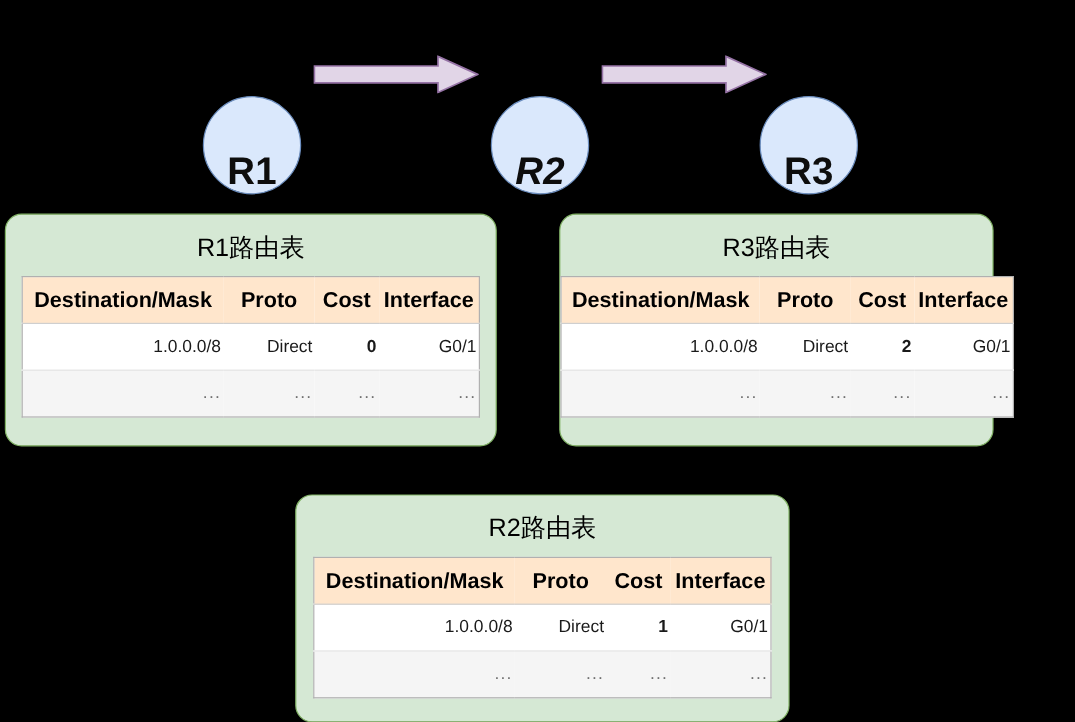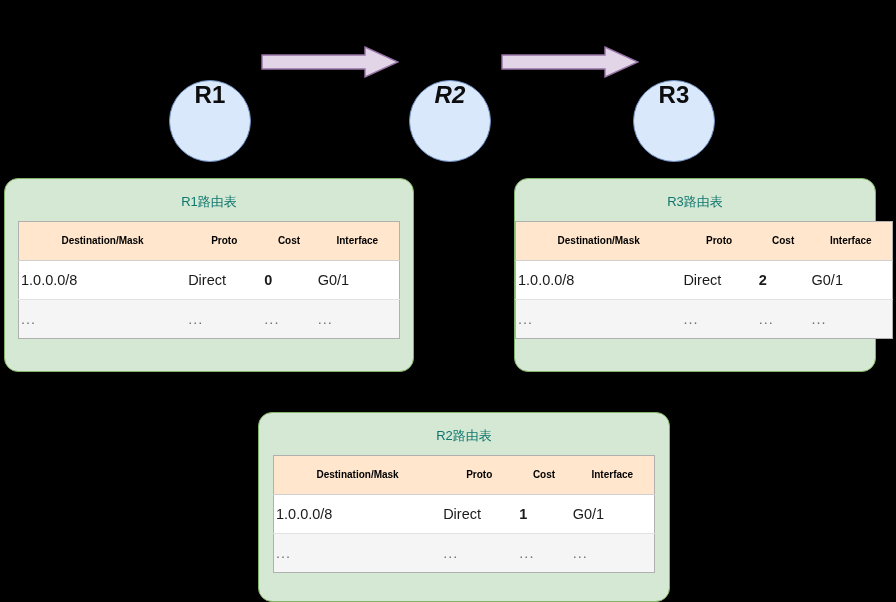--- a/index.html
+++ b/index.html
@@ -24,24 +24,24 @@
   
   .router-node {
     position: absolute;
     width: 82px;
     height: 82px;
     border-radius: 50%;
     background: #dae8fc;
     border: 1.4px solid #6c8ebf;
     box-sizing: border-box;
     display: flex;
-    align-items: flex-start;
+    align-items: flex-end;
     justify-content: center;
     color: #0d0d0d;
-    font-size: 24px;
+    font-size: 32px;
     font-weight: 700;
     letter-spacing: 0.2px;
   }
   #router-r1 { left: 169px; top: 80px; }
   #router-r2 { left: 409px; top: 80px; font-style: italic; }
   #router-r3 { left: 633px; top: 80px; }
 
   
   .flow-arrow {
     position: absolute;
@@ -55,27 +55,27 @@
   
   .table-panel {
     position: absolute;
     background: #d5e8d4;
     border: 1.4px solid #82b366;
     border-radius: 14px;
     box-sizing: border-box;
     padding: 0;
   }
   #panel-r1 { left: 4px;   top: 178px; width: 410px; height: 194px; }
-  #panel-r3 { left: 514px; top: 178px; width: 362px; height: 194px; }
-  #panel-r2 { left: 246px; top: 412px; width: 412px; height: 190px; margin-left: 12px; }
+  #panel-r3 { left: 466px; top: 178px; width: 362px; height: 194px; }
+  #panel-r2 { left: 246px; top: 412px; width: 412px; height: 190px; }
 
   .panel-title {
     text-align: center;
-    font-size: 13px;
-    color: #0f766e;
+    font-size: 21px;
+    color: #000000;
     padding-top: 16px;
     padding-bottom: 11px;
     line-height: 1.15;
     font-weight: 400;
   }
 
   
   .route-table {
     border-collapse: collapse;
     table-layout: fixed;
@@ -83,35 +83,35 @@
     border: 1px solid #b0b0b0;
     margin: 0 auto;
   }
   #panel-r1 .route-table { width: 382px; }
   #panel-r3 .route-table { width: 378px; }
   #panel-r2 .route-table { width: 382px; }
 
   .route-table th {
     background: #ffe6cc;
     color: #000000;
-    font-size: 10px;
+    font-size: 18px;
     font-weight: 700;
     height: 38px;
     padding: 0 2px;
     text-align: center;
     border: none;
     border-bottom: 1px solid #cfcfcf;
     white-space: nowrap;
   }
   .route-table td {
     font-size: 14.5px;
     color: #1a1a1a;
     height: 38px;
     padding: 0 2px;
-    text-align: left;
+    text-align: right;
     border: none;
     white-space: nowrap;
   }
   .route-table tr.data-row td { background: #ffffff; }
   .route-table tr.ellipsis-row td {
     background: #f5f5f5;
     color: #707070;
     border-top: 1px solid #e2e2e2;
     letter-spacing: 1px;
   }

